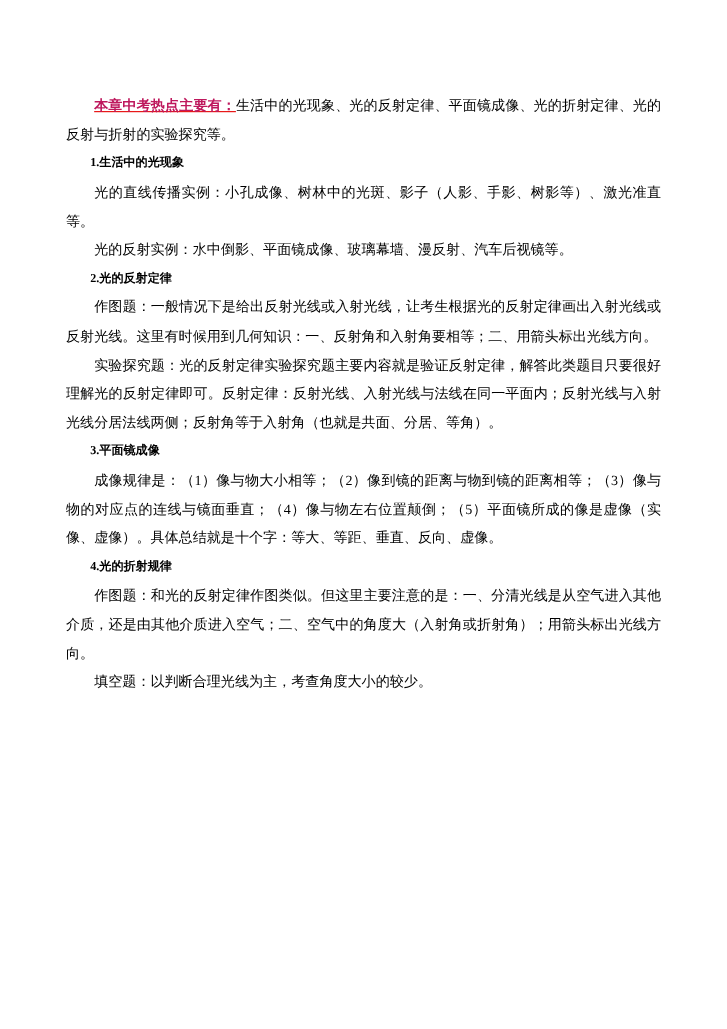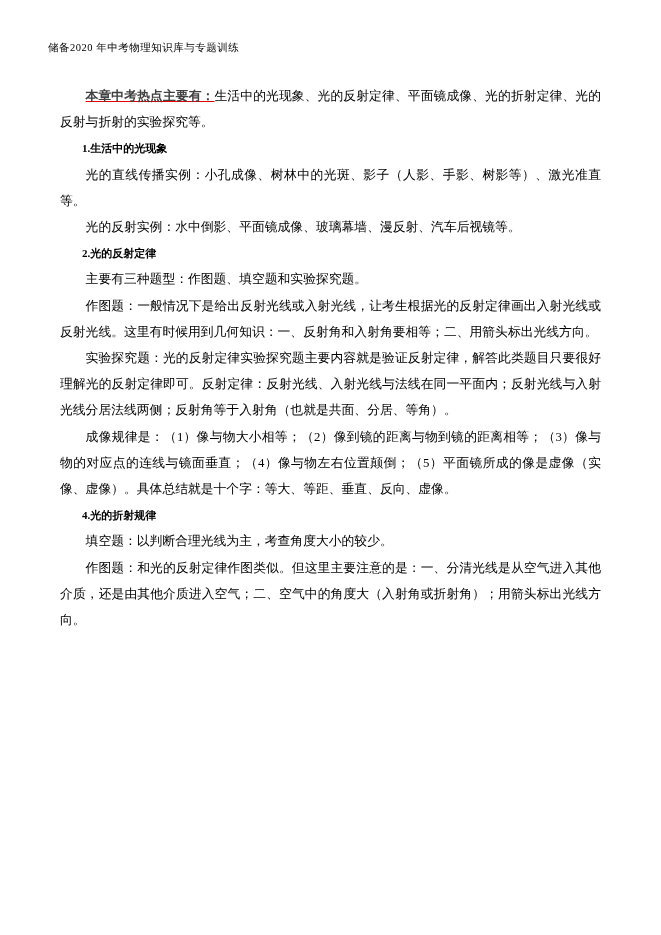--- a/index.html
+++ b/index.html
@@ -41,61 +41,60 @@
     word-break: break-all;
   }
   .heading {
     margin: 0;
     font-size: 11px;
     line-height: 26.2px;
     font-weight: bold;
     text-indent: 2em;
   }
   .red-label {
-    color: #404040;
+    color: #be185d;
     font-weight: bold;
     text-decoration: underline;
     text-decoration-color: #e60000;
   }
   .bold-label {
     font-weight: normal;
   }
 </style>
 </head>
 <body>
 
 <div class="doc-page">
 
-  <div class="doc-header">储备2020 年中考物理知识库与专题训练</div>
 
   <div class="doc-body">
 
     <p class="para"><span class="red-label">本章中考热点主要有：</span><span>生活中的光现象、光的反射定律、平面镜成像、光的折射定律、光的反射与折射的实验探究等。</span></p>
 
     <p class="heading">1.生活中的光现象</p>
 
 
     <p class="para">光的直线传播实例：小孔成像、树林中的光斑、影子（人影、手影、树影等）、激光准直等。</p>
 
     <p class="para">光的反射实例：水中倒影、平面镜成像、玻璃幕墙、漫反射、汽车后视镜等。</p>
 
 
     <p class="heading">2.光的反射定律</p>
 
-    <p class="para">主要有三种题型：作图题、填空题和实验探究题。</p>
 
     <p class="para"><span class="bold-label">作图题：</span><span>一般情况下是给出反射光线或入射光线，让考生根据光的反射定律画出入射光线或反射光线。这里有时候用到几何知识：一、反射角和入射角要相等；二、用箭头标出光线方向。</span></p>
 
 
     <p class="para"><span class="bold-label">实验探究题：</span><span>光的反射定律实验探究题主要内容就是验证反射定律，解答此类题目只要很好理解光的反射定律即可。反射定律：反射光线、入射光线与法线在同一平面内；反射光线与入射光线分居法线两侧；反射角等于入射角（也就是共面、分居、等角）。</span></p>
 
+    <p class="heading">3.平面镜成像</p>
 
     <p class="para">成像规律是：（1）像与物大小相等；（2）像到镜的距离与物到镜的距离相等；（3）像与物的对应点的连线与镜面垂直；（4）像与物左右位置颠倒；（5）平面镜所成的像是虚像（实像、虚像）。具体总结就是十个字：等大、等距、垂直、反向、虚像。</p>
 
     <p class="heading">4.光的折射规律</p>
 
 
+    <p class="para"><span class="bold-label">作图题：</span><span>和光的反射定律作图类似。但这里主要注意的是：一、分清光线是从空气进入其他介质，还是由其他介质进入空气；二、空气中的角度大（入射角或折射角）；用箭头标出光线方向。</span></p>
+
     <p class="para"><span class="bold-label">填空题：</span><span>以判断合理光线为主，考查角度大小的较少。</span></p>
-
-    <p class="para"><span class="bold-label">作图题：</span><span>和光的反射定律作图类似。但这里主要注意的是：一、分清光线是从空气进入其他介质，还是由其他介质进入空气；二、空气中的角度大（入射角或折射角）；用箭头标出光线方向。</span></p>
 
   </div>
 </div>
 
 </body></html>

